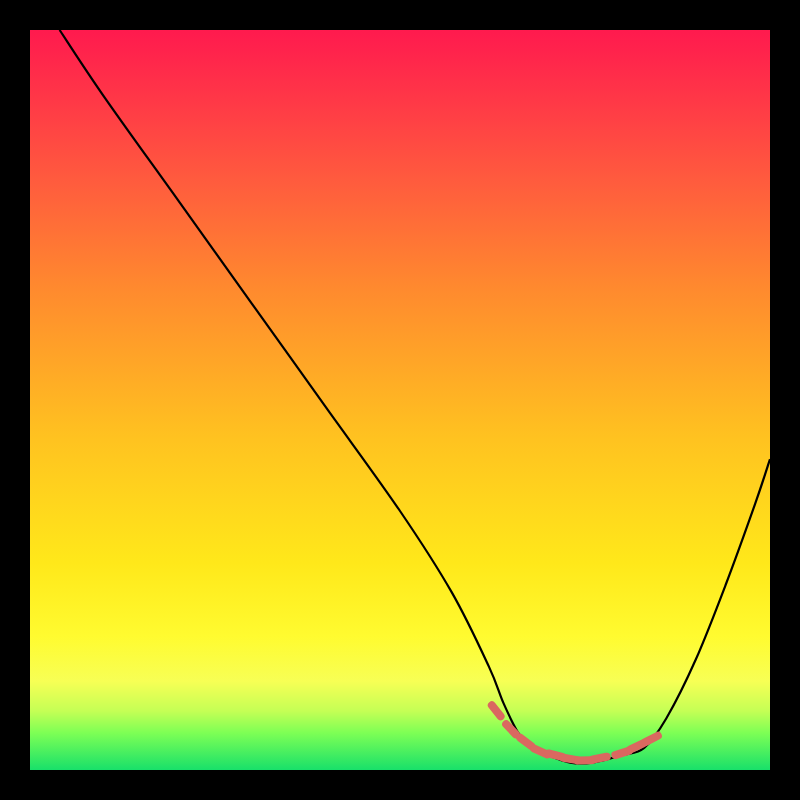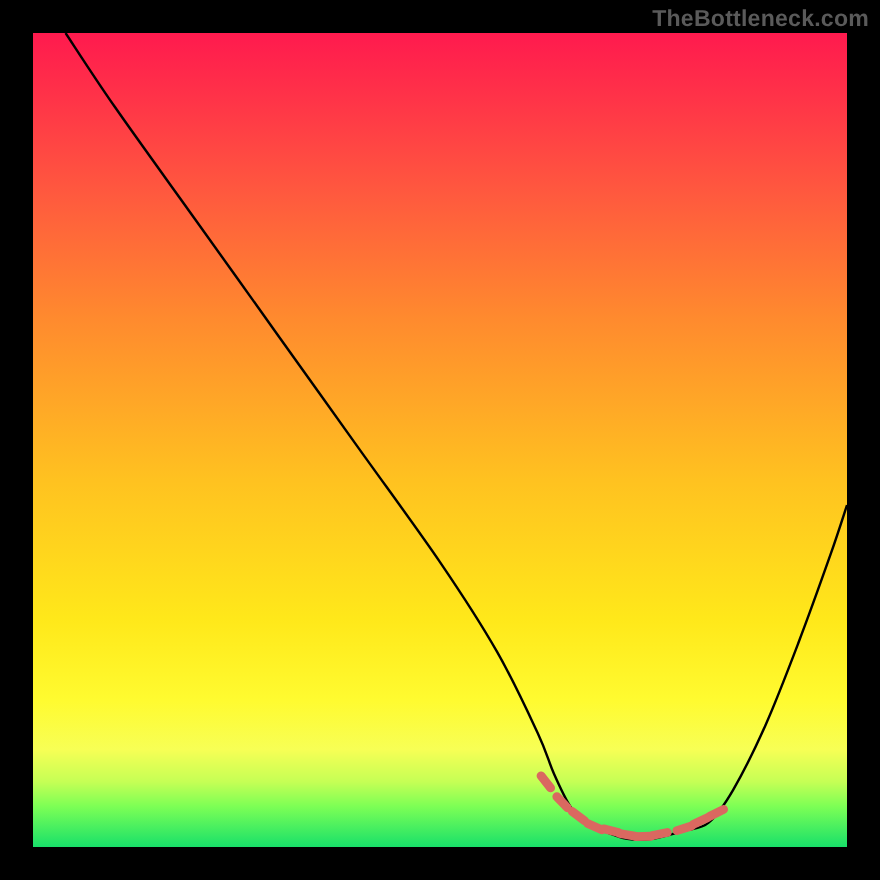--- a/index.html
+++ b/index.html
@@ -43,21 +43,20 @@
   .tick {
     stroke: #da6860;
     stroke-width: 8;
     stroke-linecap: round;
   }
 </style>
 </head>
 <body>
 
 <div class="wrap">
-  <div class="watermark">TheBottleneck.com</div>
   <div class="plot">
     <svg class="curves" viewBox="0 0 740 740" preserveAspectRatio="none">
       <g id="paths">
           <path d="M 29.60 0.00 C 37.00 11.10, 54.27 38.23, 74.00 66.60 C 93.73 94.97, 123.33 135.67, 148.00 170.20 C 172.67 204.73, 197.33 239.27, 222.00 273.80 C 246.67 308.33, 271.33 342.87, 296.00 377.40 C 320.67 411.93, 349.03 450.17, 370.00 481.00 C 390.97 511.83, 407.00 536.50, 421.80 562.40 C 436.60 588.30, 450.17 617.90, 458.80 636.40 C 467.43 654.90, 468.67 662.30, 473.60 673.40 C 478.53 684.50, 483.47 695.60, 488.40 703.00 C 493.33 710.40, 498.27 714.10, 503.20 717.80 C 508.13 721.50, 511.83 722.73, 518.00 725.20 C 524.17 727.67, 532.80 731.37, 540.20 732.60 C 547.60 733.83, 553.77 733.83, 562.40 732.60 C 571.03 731.37, 583.37 727.67, 592.00 725.20 C 600.63 722.73, 606.80 723.97, 614.20 717.80 C 621.60 711.63, 627.77 703.00, 636.40 688.20 C 645.03 673.40, 656.13 651.20, 666.00 629.00 C 675.87 606.80, 685.73 580.90, 695.60 555.00 C 705.47 529.10, 717.80 494.57, 725.20 473.60 C 732.60 452.63, 737.53 436.60, 740.00 429.20" class="curve"></path>
         </g>
       <g id="ticks">
           <line x1="461.83" y1="675.33" x2="470.57" y2="686.27" class="tick"></line>
           <line x1="476.17" y1="694.23" x2="485.83" y2="704.37" class="tick"></line>
           <line x1="490.20" y1="707.68" x2="501.40" y2="716.08" class="tick"></line>
           <line x1="504.22" y1="718.63" x2="516.98" y2="724.37" class="tick"></line>

